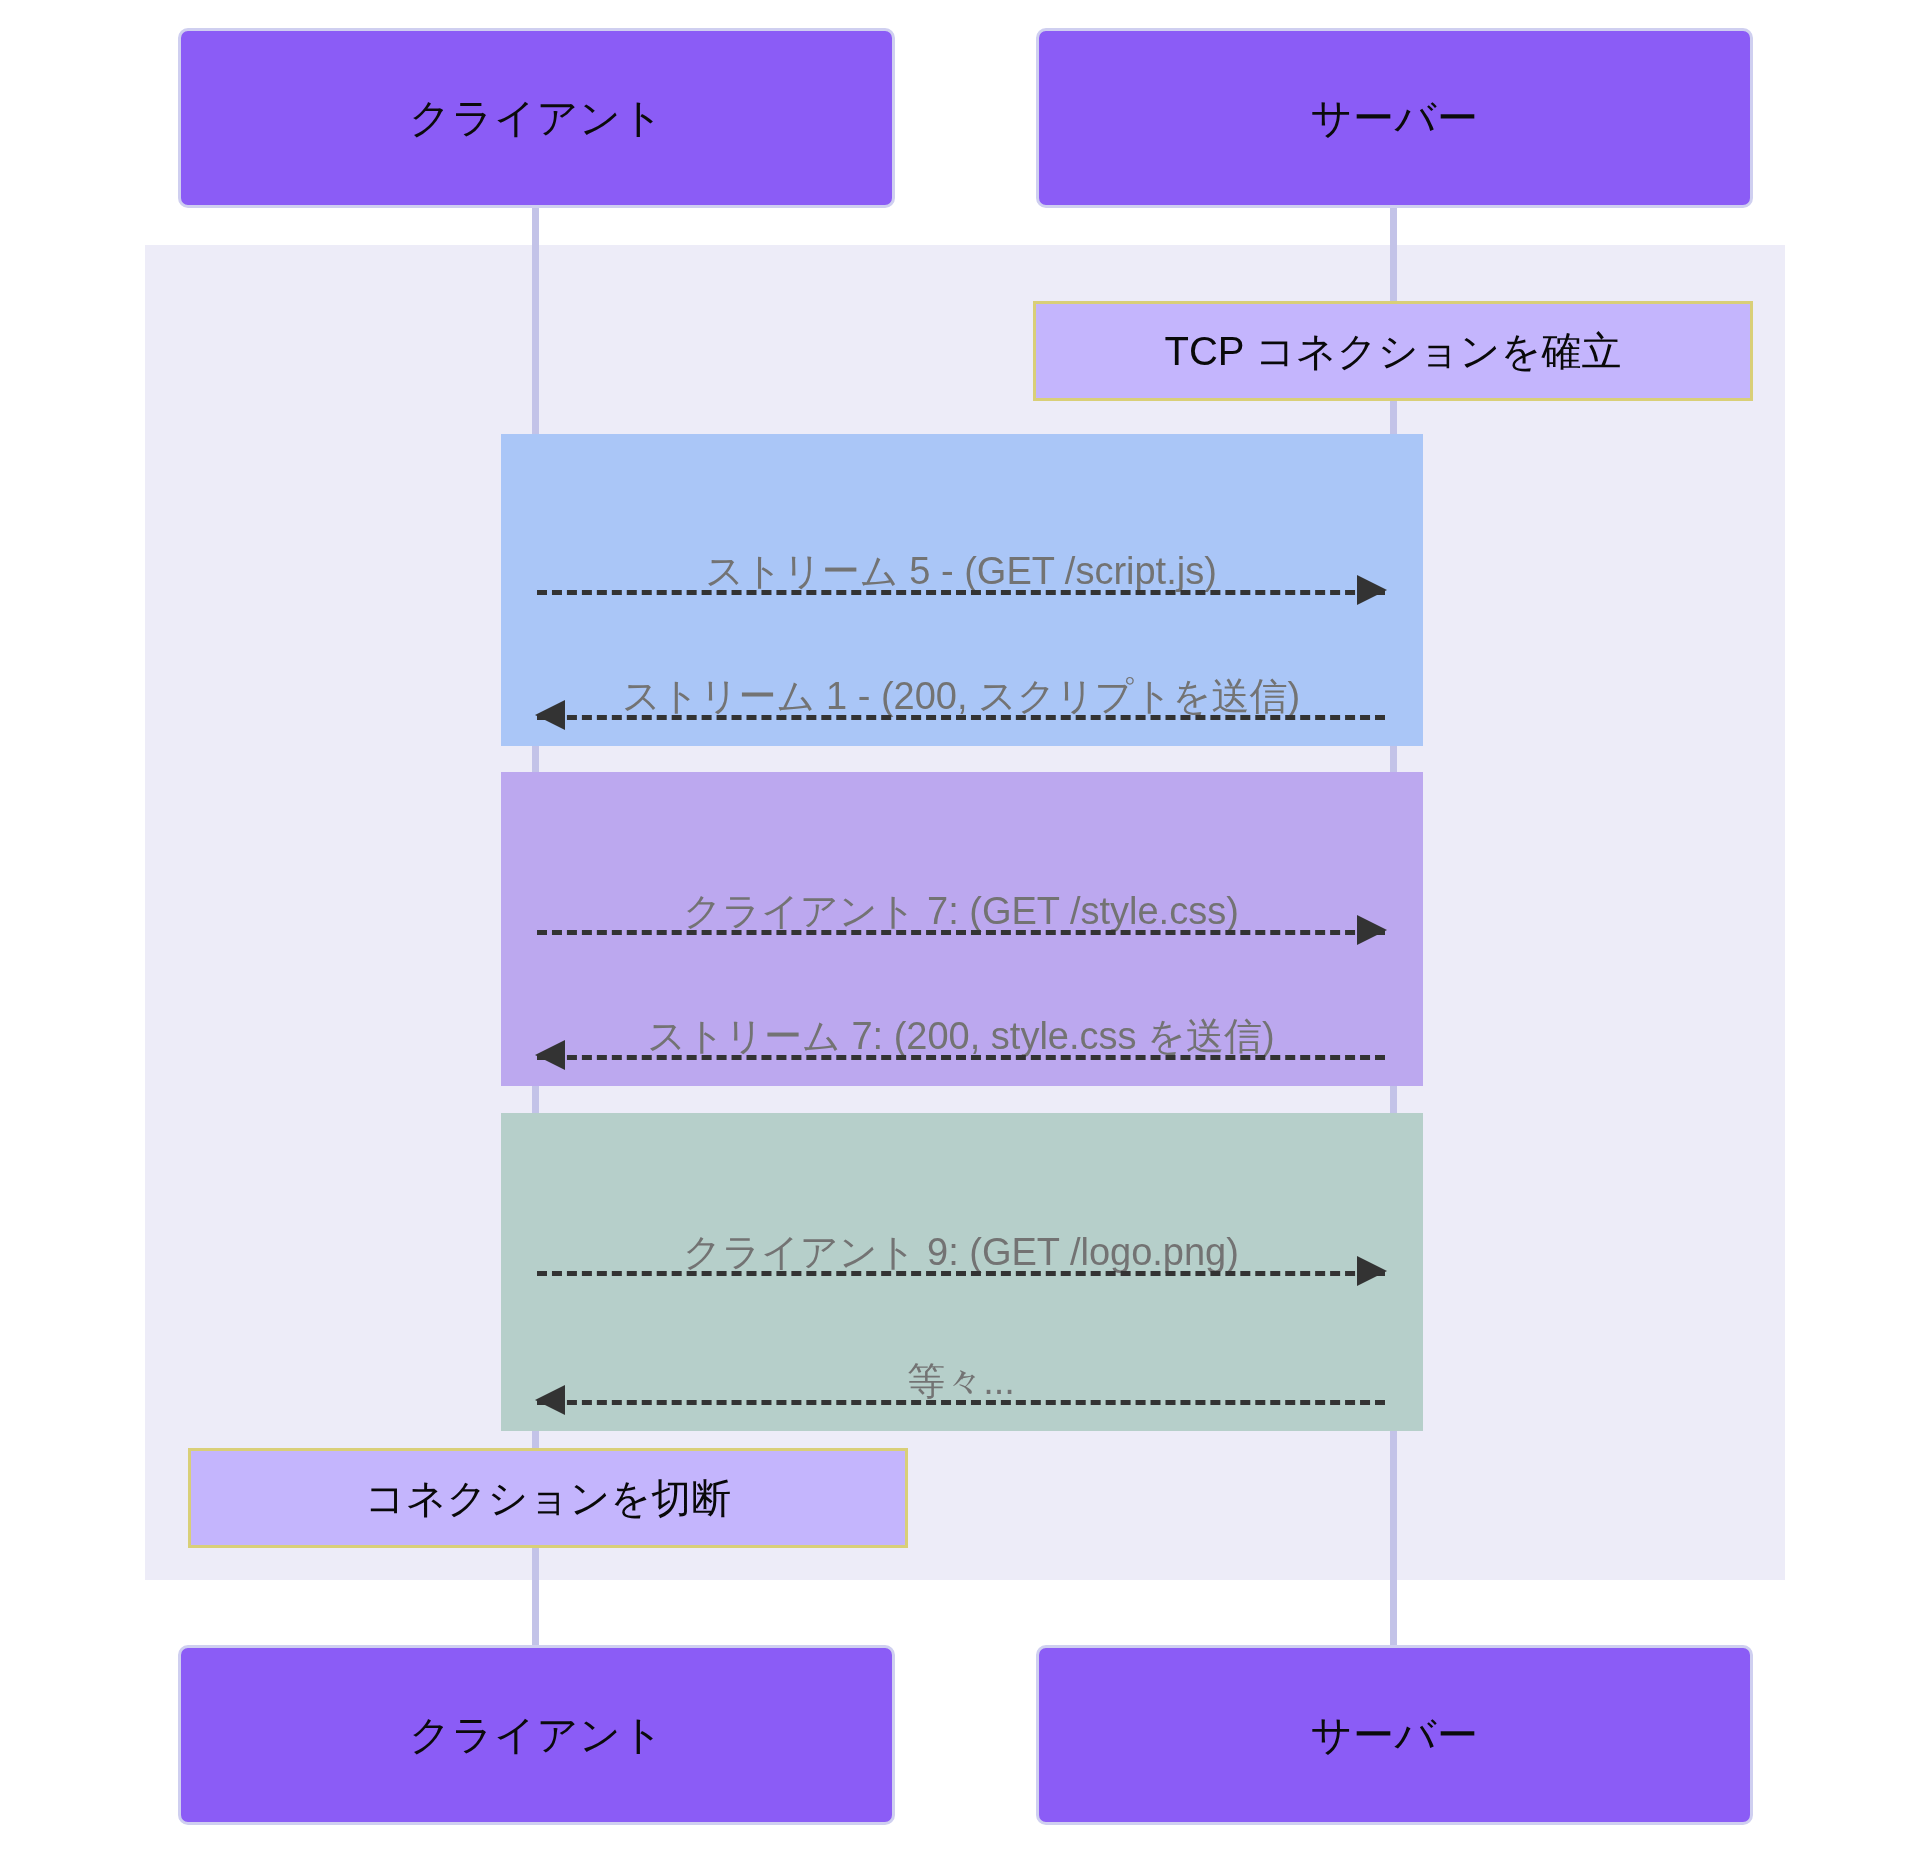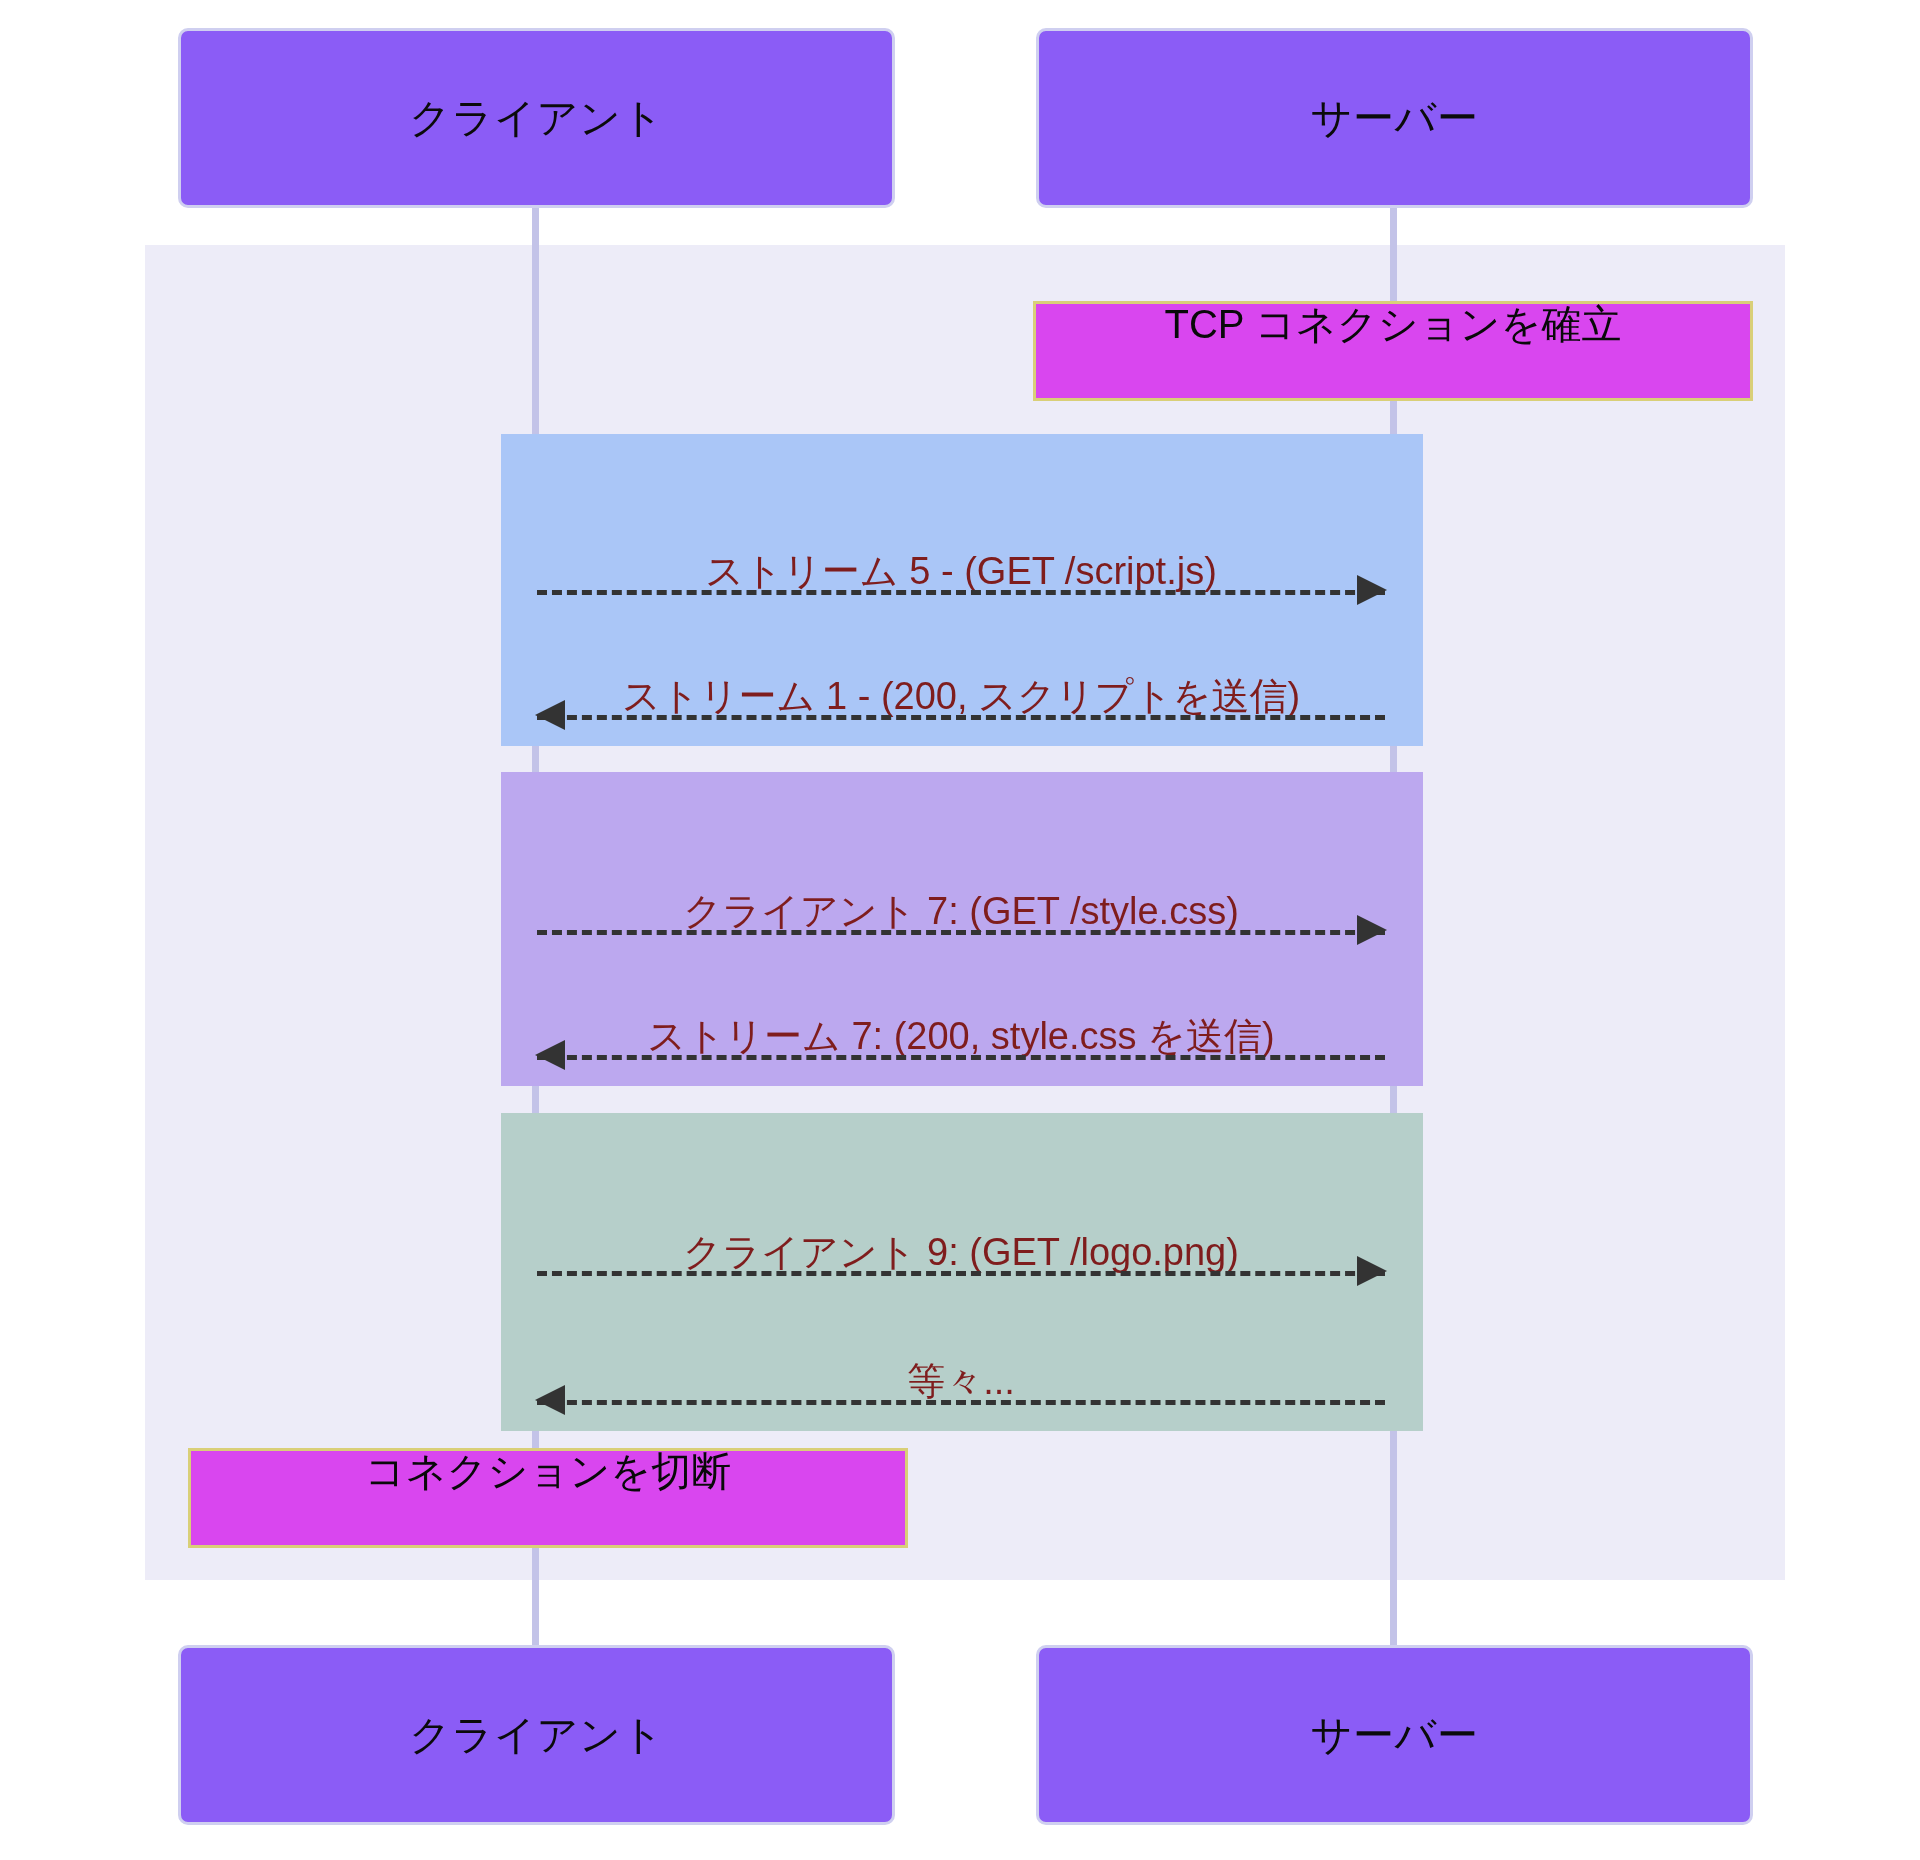--- a/index.html
+++ b/index.html
@@ -39,24 +39,24 @@
     font-size:41px;
     color:#0b0b0b;
     letter-spacing:0.5px;
     line-height:1;
   }
 
   
   .note{
     position:absolute;
     box-sizing:border-box;
-    background:#d946ef;
+    background:#c4b5fd;
     border:3px solid #d9cf78;
     display:flex;
-    align-items:flex-start;
+    align-items:center;
     justify-content:center;
   }
   .note .nlabel{
     font-size:40px;
     color:#090909;
     line-height:1;
   }
 
   
   .block{
@@ -67,21 +67,21 @@
   .msg{
     position:absolute;
     height:0;
   }
   .msg .mlabel{
     position:absolute;
     left:0;
     width:100%;
     text-align:center;
     font-size:38px;
-    color:#7f1d1d;
+    color:#737373;
     line-height:1;
     white-space:nowrap;
     transform:translateY(-100%);
   }
   .msg .mline{
     position:absolute;
     left:0;
     top:0;
     width:100%;
     height:0;

